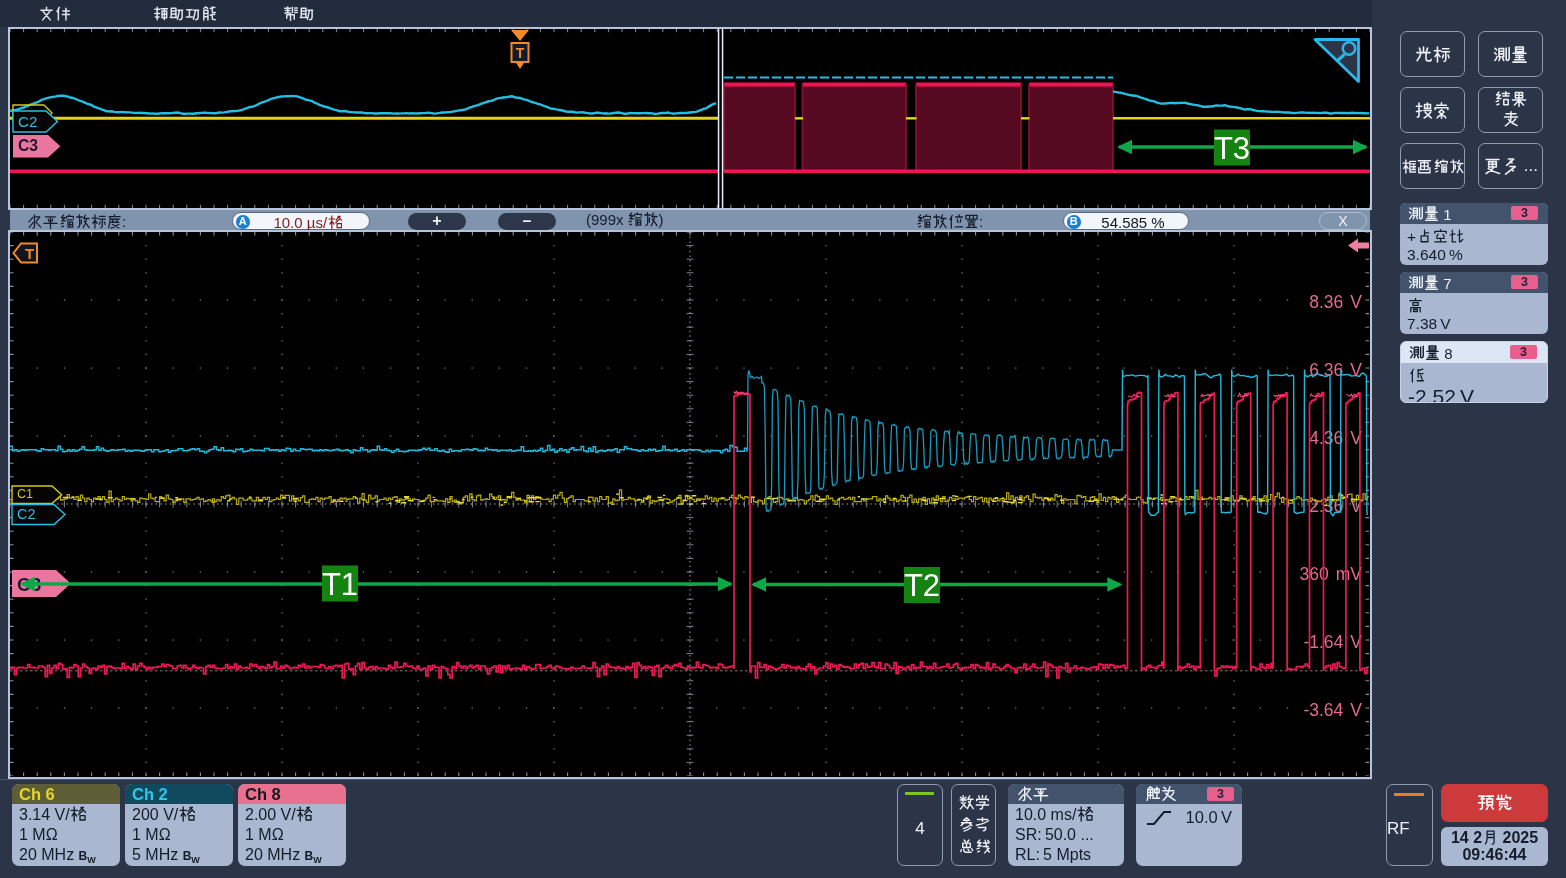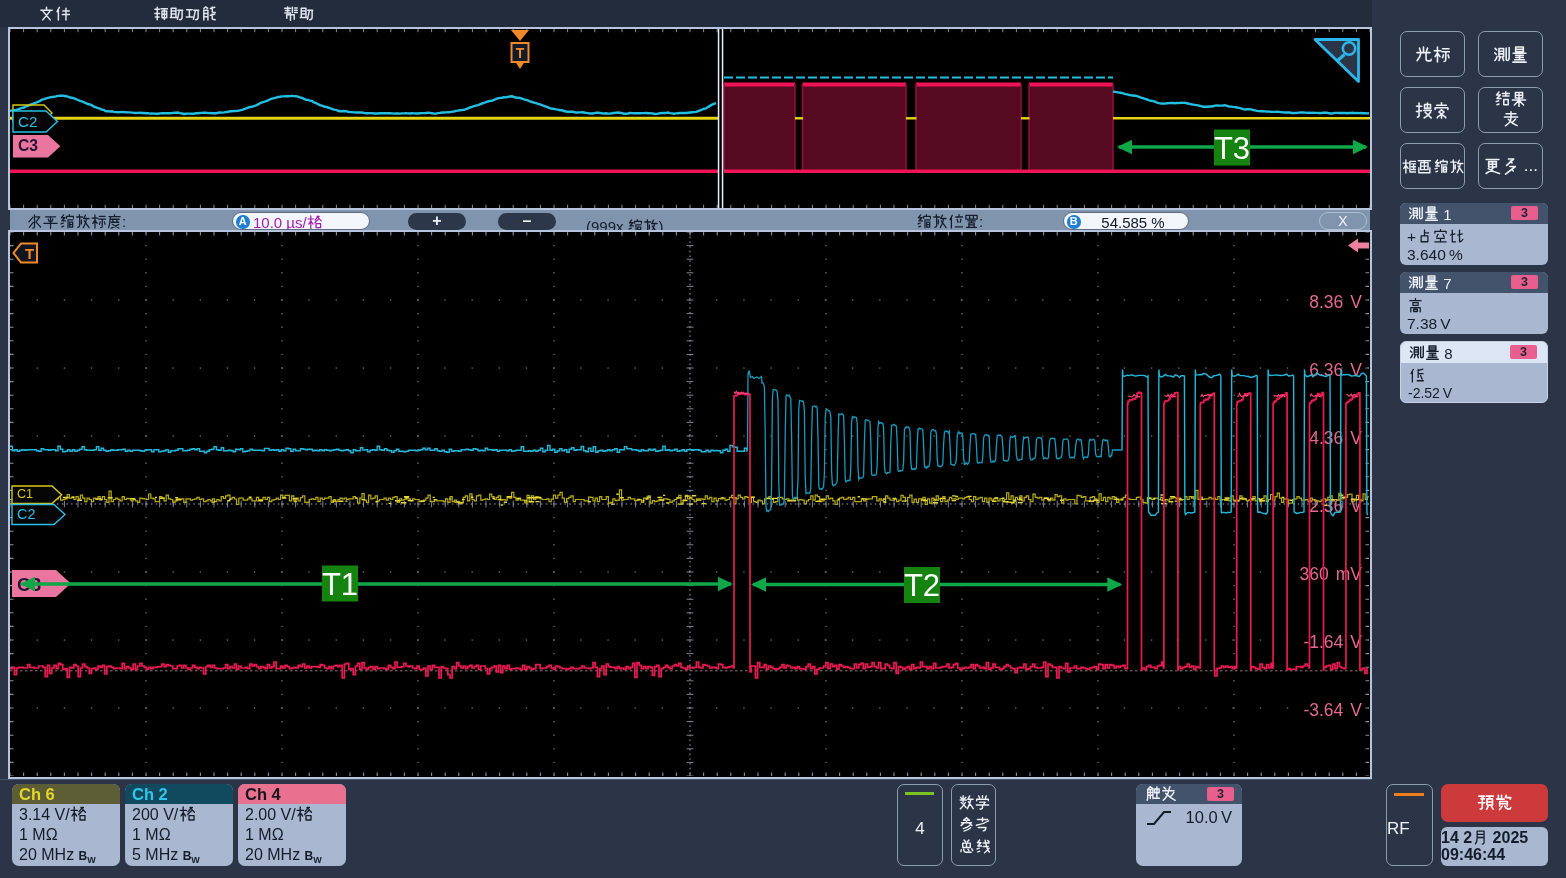--- a/index.html
+++ b/index.html
@@ -92,27 +92,27 @@
           <use href="#g7f29"></use>
         </svg><svg class="cg" width="15" height="15" viewBox="0 0 16 16">
           <use href="#g653e"></use>
         </svg><svg class="cg" width="15" height="15" viewBox="0 0 16 16">
           <use href="#g6807"></use>
         </svg><svg class="cg" width="15" height="15" viewBox="0 0 16 16">
           <use href="#g5ea6"></use>
         </svg><span>:</span></div>
  <div style="position:absolute;left:222px;top:2px;width:138px;height:18px;background:#f2f5fa;border-radius:9px;border:1px solid #5a6a80">
  <div style="position:absolute;left:3px;top:2px;width:13.5px;height:13.5px;border-radius:50%;background:#1d7fd1;color:#fff;font-size:11px;font-weight:bold;text-align:center;line-height:13.5px">A</div>
- <div class="run" style="position:absolute;left:20px;right:6px;top:0.5px;font-size:15px;color:#a21caf;line-height:17px;white-space:nowrap">10.0 µs/<svg class="cg" width="14.5" height="14.5" viewBox="0 0 16 16">
+ <div class="run" style="position:absolute;left:20px;right:6px;top:0.5px;text-align:center;font-size:15px;color:#7f1d1d;line-height:17px;white-space:nowrap">10.0 µs/<svg class="cg" width="14.5" height="14.5" viewBox="0 0 16 16">
             <use href="#g683c"></use>
           </svg></div>
       </div>
  <div style="position:absolute;left:398px;top:2.5px;width:58px;height:17px;background:#2c3749;border-radius:9px;color:#eef2f8;font-size:16px;text-align:center;line-height:16px;font-weight:bold">+</div>
  <div style="position:absolute;left:488px;top:2.5px;width:58px;height:17px;background:#2c3749;border-radius:9px;color:#eef2f8;font-size:16px;text-align:center;line-height:16px;font-weight:bold">–</div>
- <div style="position:absolute;left:576px;top:8px;color:#141d2c;font-size:15px" class="run"><span>(999x </span><svg class="cg" width="15" height="15" viewBox="0 0 16 16">
+ <div style="position:absolute;left:576px;top:1px;color:#141d2c;font-size:15px" class="run"><span>(999x </span><svg class="cg" width="15" height="15" viewBox="0 0 16 16">
           <use href="#g7f29"></use>
         </svg><svg class="cg" width="15" height="15" viewBox="0 0 16 16">
           <use href="#g653e"></use>
         </svg><span>)</span></div>
  <div style="position:absolute;left:905px;top:3px;color:#141d2c;font-size:15px" class="run"><svg class="cg" width="15" height="15" viewBox="0 0 16 16">
           <use href="#g7f29"></use>
         </svg><svg class="cg" width="15" height="15" viewBox="0 0 16 16">
           <use href="#g653e"></use>
         </svg><svg class="cg" width="15" height="15" viewBox="0 0 16 16">
           <use href="#g4f4d"></use>
@@ -945,21 +945,21 @@
         <span class="run wb" style="position:absolute;left:7px;top:2.5px"><svg class="cg" width="15" height="15" viewBox="0 0 16 16">
             <use href="#g6d4b"></use>
           </svg><svg class="cg" width="15" height="15" viewBox="0 0 16 16">
             <use href="#g91cf"></use>
           </svg><span>&nbsp;8</span></span>
   <div style="position:absolute;right:10px;top:3px;width:27px;height:14px;background:#e85f8e;border-radius:2px;color:#1c2433;font-weight:bold;font-size:12.5px;text-align:center;line-height:14px">3</div>
       </div>
  <div style="position:absolute;left:7px;top:25px;color:#131c2a;font-size:15.5px" class="run"><svg class="cg" width="15" height="15" viewBox="0 0 16 16">
           <use href="#g4f4e"></use>
         </svg></div>
- <div style="position:absolute;left:7px;top:43px;color:#131c2a;font-size:14px" class="run"><span>-2.52 V</span></div>
+ <div style="position:absolute;left:7px;top:43px;color:#131c2a;font-size:21px" class="run"><span>-2.52 V</span></div>
 </div>
 
 <div style="position:absolute;left:0;top:779px;width:1372px;height:99px;background:#2b3547;border-top:1px solid #46536a"></div>
 <div style="position:absolute;left:12px;top:784px;width:108px;height:82px;border-radius:7px;overflow:hidden;background:#a9b8d0">
  <div style="position:absolute;left:0;top:0;right:0;height:20px;background:#5d5d36;color:#e5d62a;font-size:16.5px;font-weight:bold">
         <span style="position:absolute;left:7px;top:1px">Ch 6</span>
       </div>
  <div style="position:absolute;left:7px;top:22px;color:#131c2a;font-size:16px" class="run"><span>3.14 V/</span><svg class="cg" width="16" height="16" viewBox="0 0 16 16">
           <use href="#g683c"></use>
         </svg></div>
@@ -971,21 +971,21 @@
         <span style="position:absolute;left:7px;top:1px">Ch 2</span>
       </div>
  <div style="position:absolute;left:7px;top:22px;color:#131c2a;font-size:16px" class="run"><span>200 V/</span><svg class="cg" width="16" height="16" viewBox="0 0 16 16">
           <use href="#g683c"></use>
         </svg></div>
  <div style="position:absolute;left:7px;top:42px;color:#131c2a;font-size:16px" class="run"><span>1 MΩ</span></div>
  <div style="position:absolute;left:7px;top:62px;color:#131c2a;font-size:16px" class="run"><span>5 MHz <span style="font-size:12px;font-weight:bold">B</span><span style="font-size:9px;vertical-align:-3px;font-weight:bold">W</span></span></div>
 </div>
 <div style="position:absolute;left:238px;top:784px;width:108px;height:82px;border-radius:7px;overflow:hidden;background:#a9b8d0">
  <div style="position:absolute;left:0;top:0;right:0;height:20px;background:#e8718f;color:#1c1520;font-size:16.5px;font-weight:bold">
-        <span style="position:absolute;left:7px;top:1px">Ch 4</span>
+        <span style="position:absolute;left:7px;top:1px">Ch 8</span>
       </div>
  <div style="position:absolute;left:7px;top:22px;color:#131c2a;font-size:16px" class="run"><span>2.00 V/</span><svg class="cg" width="16" height="16" viewBox="0 0 16 16">
           <use href="#g683c"></use>
         </svg></div>
  <div style="position:absolute;left:7px;top:42px;color:#131c2a;font-size:16px" class="run"><span>1 MΩ</span></div>
  <div style="position:absolute;left:7px;top:62px;color:#131c2a;font-size:16px" class="run"><span>20 MHz <span style="font-size:12px;font-weight:bold">B</span><span style="font-size:9px;vertical-align:-3px;font-weight:bold">W</span></span></div>
 </div>
 <div style="position:absolute;left:897px;top:784px;width:46px;height:82px;border:1.5px solid #8e9cb0;border-radius:7px">
   <div style="position:absolute;left:7px;top:7px;width:29px;height:3px;background:#7ec421"></div>
   <div style="position:absolute;left:0;right:0;top:34px;text-align:center;color:#eef2f8;font-size:17px">4</div>
@@ -999,20 +999,34 @@
   <div class="run wb" style="position:absolute;left:6px;top:31px"><svg class="cg" width="15" height="15" viewBox="0 0 16 16">
           <use href="#g53c2"></use>
         </svg><svg class="cg" width="15" height="15" viewBox="0 0 16 16">
           <use href="#g8003"></use>
         </svg></div>
   <div class="run wb" style="position:absolute;left:6px;top:53px"><svg class="cg" width="15" height="15" viewBox="0 0 16 16">
           <use href="#g603b"></use>
         </svg><svg class="cg" width="15" height="15" viewBox="0 0 16 16">
           <use href="#g7ebf"></use>
         </svg></div>
+    </div>
+<div style="position:absolute;left:1008px;top:784px;width:116px;height:82px;border-radius:7px;overflow:hidden;background:#a9b8d0">
+ <div style="position:absolute;left:0;top:0;right:0;height:20px;background:#42536b;color:#edf1f7;font-size:15.5px">
+        <span class="run wb" style="position:absolute;left:8px;top:1.5px"><svg class="cg" width="15.5" height="15.5" viewBox="0 0 16 16">
+            <use href="#g6c34"></use>
+          </svg><svg class="cg" width="15.5" height="15.5" viewBox="0 0 16 16">
+            <use href="#g5e73"></use>
+          </svg></span>
+      </div>
+ <div style="position:absolute;left:7px;top:22px;color:#131c2a;font-size:16px" class="run"><span>10.0 ms/</span><svg class="cg" width="16" height="16" viewBox="0 0 16 16">
+          <use href="#g683c"></use>
+        </svg></div>
+<div style="position:absolute;left:7px;top:42px;color:#131c2a;font-size:16px"><span>SR: 50.0 ...</span></div>
+<div style="position:absolute;left:7px;top:62px;color:#131c2a;font-size:16px"><span>RL: 5 Mpts</span></div>
     </div>
 <div style="position:absolute;left:1136px;top:784px;width:106px;height:82px;border-radius:7px;overflow:hidden;background:#a9b8d0">
  <div style="position:absolute;left:0;top:0;right:0;height:20px;background:#42536b;color:#edf1f7;font-size:15.5px">
         <span class="run wb" style="position:absolute;left:8px;top:1.5px"><svg class="cg" width="15.5" height="15.5" viewBox="0 0 16 16">
             <use href="#g89e6"></use>
           </svg><svg class="cg" width="15.5" height="15.5" viewBox="0 0 16 16">
             <use href="#g53d1"></use>
           </svg></span>
         <div style="position:absolute;right:8px;top:3px;width:27px;height:14px;background:#e85f8e;border-radius:2px;color:#1c2433;font-weight:bold;font-size:12.5px;text-align:center;line-height:14px">3</div>
       </div>
@@ -1025,21 +1039,21 @@
   <div style="position:absolute;left:7px;top:8px;width:30px;height:3px;background:#ee7e1b"></div>
   <div style="position:absolute;left:0;right:0;top:34px;color:#eef2f8;font-size:17px">RF</div>
     </div>
 <div style="position:absolute;left:1441px;top:784px;width:107px;height:38px;background:#cd3a3c;border-radius:7px;display:flex;align-items:center;justify-content:center" class="run wb">
       <span style="color:#fff"><svg class="cg" width="17" height="17" viewBox="0 0 16 16">
           <use href="#g9884"></use>
         </svg><svg class="cg" width="17" height="17" viewBox="0 0 16 16">
           <use href="#g89c8"></use>
         </svg></span>
     </div>
-<div style="position:absolute;left:1441px;top:827px;width:107px;height:39px;background:#a9b8d0;border-radius:6px;color:#131c2a;font-weight:bold;font-size:16px;">
+<div style="position:absolute;left:1441px;top:827px;width:107px;height:39px;background:#a9b8d0;border-radius:6px;color:#131c2a;font-weight:bold;font-size:16px;text-align:center">
   <div class="run" style="margin-top:1.5px">14 2<svg class="cg" width="15" height="15" viewBox="0 0 16 16">
           <use href="#g6708"></use>
         </svg> 2025</div>
       <div style="margin-top:-1px">09:46:44</div>
     </div>
 <svg width="0" height="0" style="position:absolute">
       <defs>
         <path id="g6587" d="M8 1.2V3.4 M2 4.4H14 M4.5 5.8 12 14.8 M11.5 5.8 4 14.8"></path>
         <path id="g4ef6" d="M4.6 1.4 2.2 6 M3.6 4V15 M8.4 5.4H15.2 M7.8 9H15.6 M11.7 2.4V15"></path>
         <path id="g8f85" d="M2 3.5H7 M4.5 1.4V14.6 M2 8H7 M2.5 11.8H6.5 M8.6 3H15.4 M9.6 5.4H14.6V12.4H9.6V5.4 M9.6 8.9H14.6 M12.1 3V14.4"></path>

